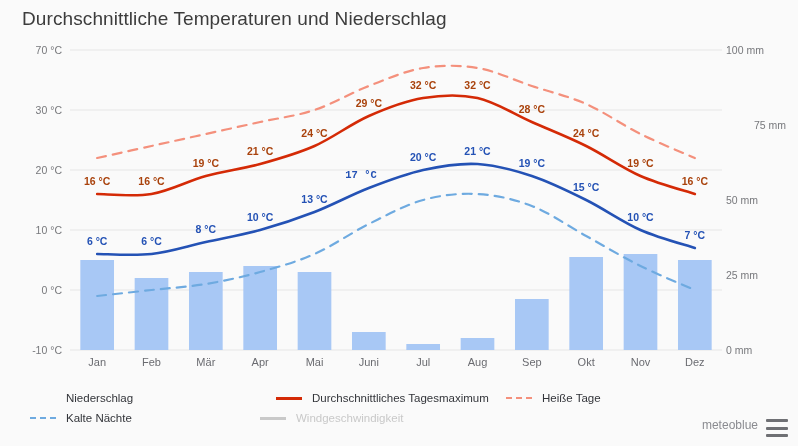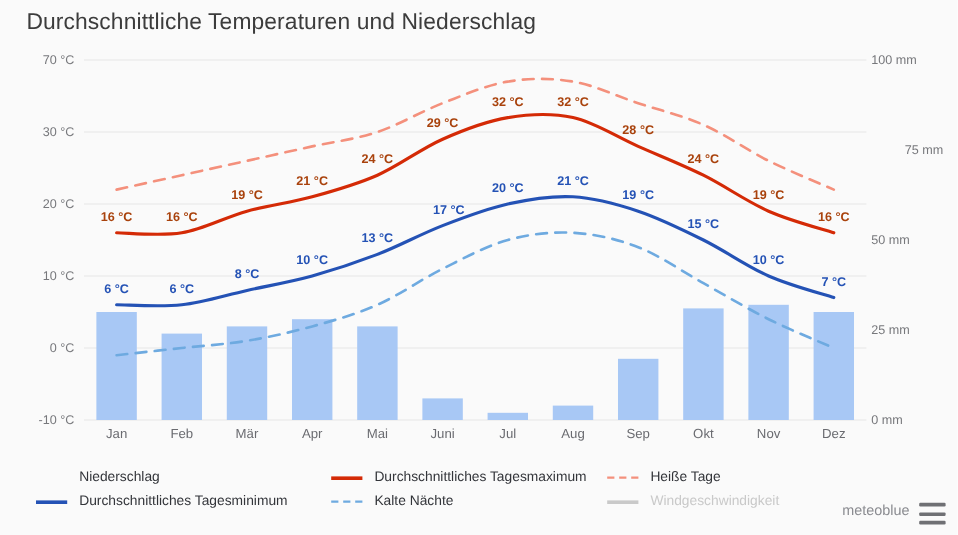--- a/index.html
+++ b/index.html
@@ -241,21 +241,21 @@
       <div class="val-label max" style="left: 477.5px; top: 85px;">32 °C</div>
       <div class="val-label max" style="left: 531.833px; top: 109px;">28 °C</div>
       <div class="val-label max" style="left: 586.167px; top: 133px;">24 °C</div>
       <div class="val-label max" style="left: 640.5px; top: 163px;">19 °C</div>
       <div class="val-label max" style="left: 694.833px; top: 181px;">16 °C</div>
       <div class="val-label min" style="left: 97.1667px; top: 241px;">6 °C</div>
       <div class="val-label min" style="left: 151.5px; top: 241px;">6 °C</div>
       <div class="val-label min" style="left: 205.833px; top: 229px;">8 °C</div>
       <div class="val-label min" style="left: 260.167px; top: 217px;">10 °C</div>
       <div class="val-label min" style="left: 314.5px; top: 199px;">13 °C</div>
-      <div class="val-label min" style="left: 374px; top: 175px;">17 °C</div>
+      <div class="val-label min" style="left: 361px; top: 175px; font-family: Liberation Mono, monospace;">17 °C</div>
       <div class="val-label min" style="left: 423.167px; top: 157px;">20 °C</div>
       <div class="val-label min" style="left: 477.5px; top: 151px;">21 °C</div>
       <div class="val-label min" style="left: 531.833px; top: 163px;">19 °C</div>
       <div class="val-label min" style="left: 586.167px; top: 187px;">15 °C</div>
       <div class="val-label min" style="left: 640.5px; top: 217px;">10 °C</div>
       <div class="val-label min" style="left: 694.833px; top: 235px;">7 °C</div>
     </div>
 
   <div id="legend">
       <div class="legend-row">
@@ -270,26 +270,20 @@
           <span class="legend-text">Durchschnittliches Tagesmaximum</span>
         </div>
         <div class="legend-item col3">
           <span class="legend-swatch">
             <span class="sw-line dash-red" style="border-top-color: rgb(244, 144, 124);"></span>
           </span>
           <span class="legend-text">Heiße Tage</span>
         </div>
       </div>
       <div class="legend-row">
-        <div class="legend-item col1">
-          <span class="legend-swatch">
-            <span class="sw-line solid-blue" style="background: rgb(36, 82, 181);"></span>
-          </span>
-          <span class="legend-text">Durchschnittliches Tagesminimum</span>
-        </div>
         <div class="legend-item col2">
           <span class="legend-swatch">
             <span class="sw-line dash-blue" style="border-top-color: rgb(110, 170, 224);"></span>
           </span>
           <span class="legend-text">Kalte Nächte</span>
         </div>
         <div class="legend-item col3">
           <span class="legend-swatch">
             <span class="sw-line solid-grey" style="background: rgb(201, 201, 201);"></span>
           </span>

